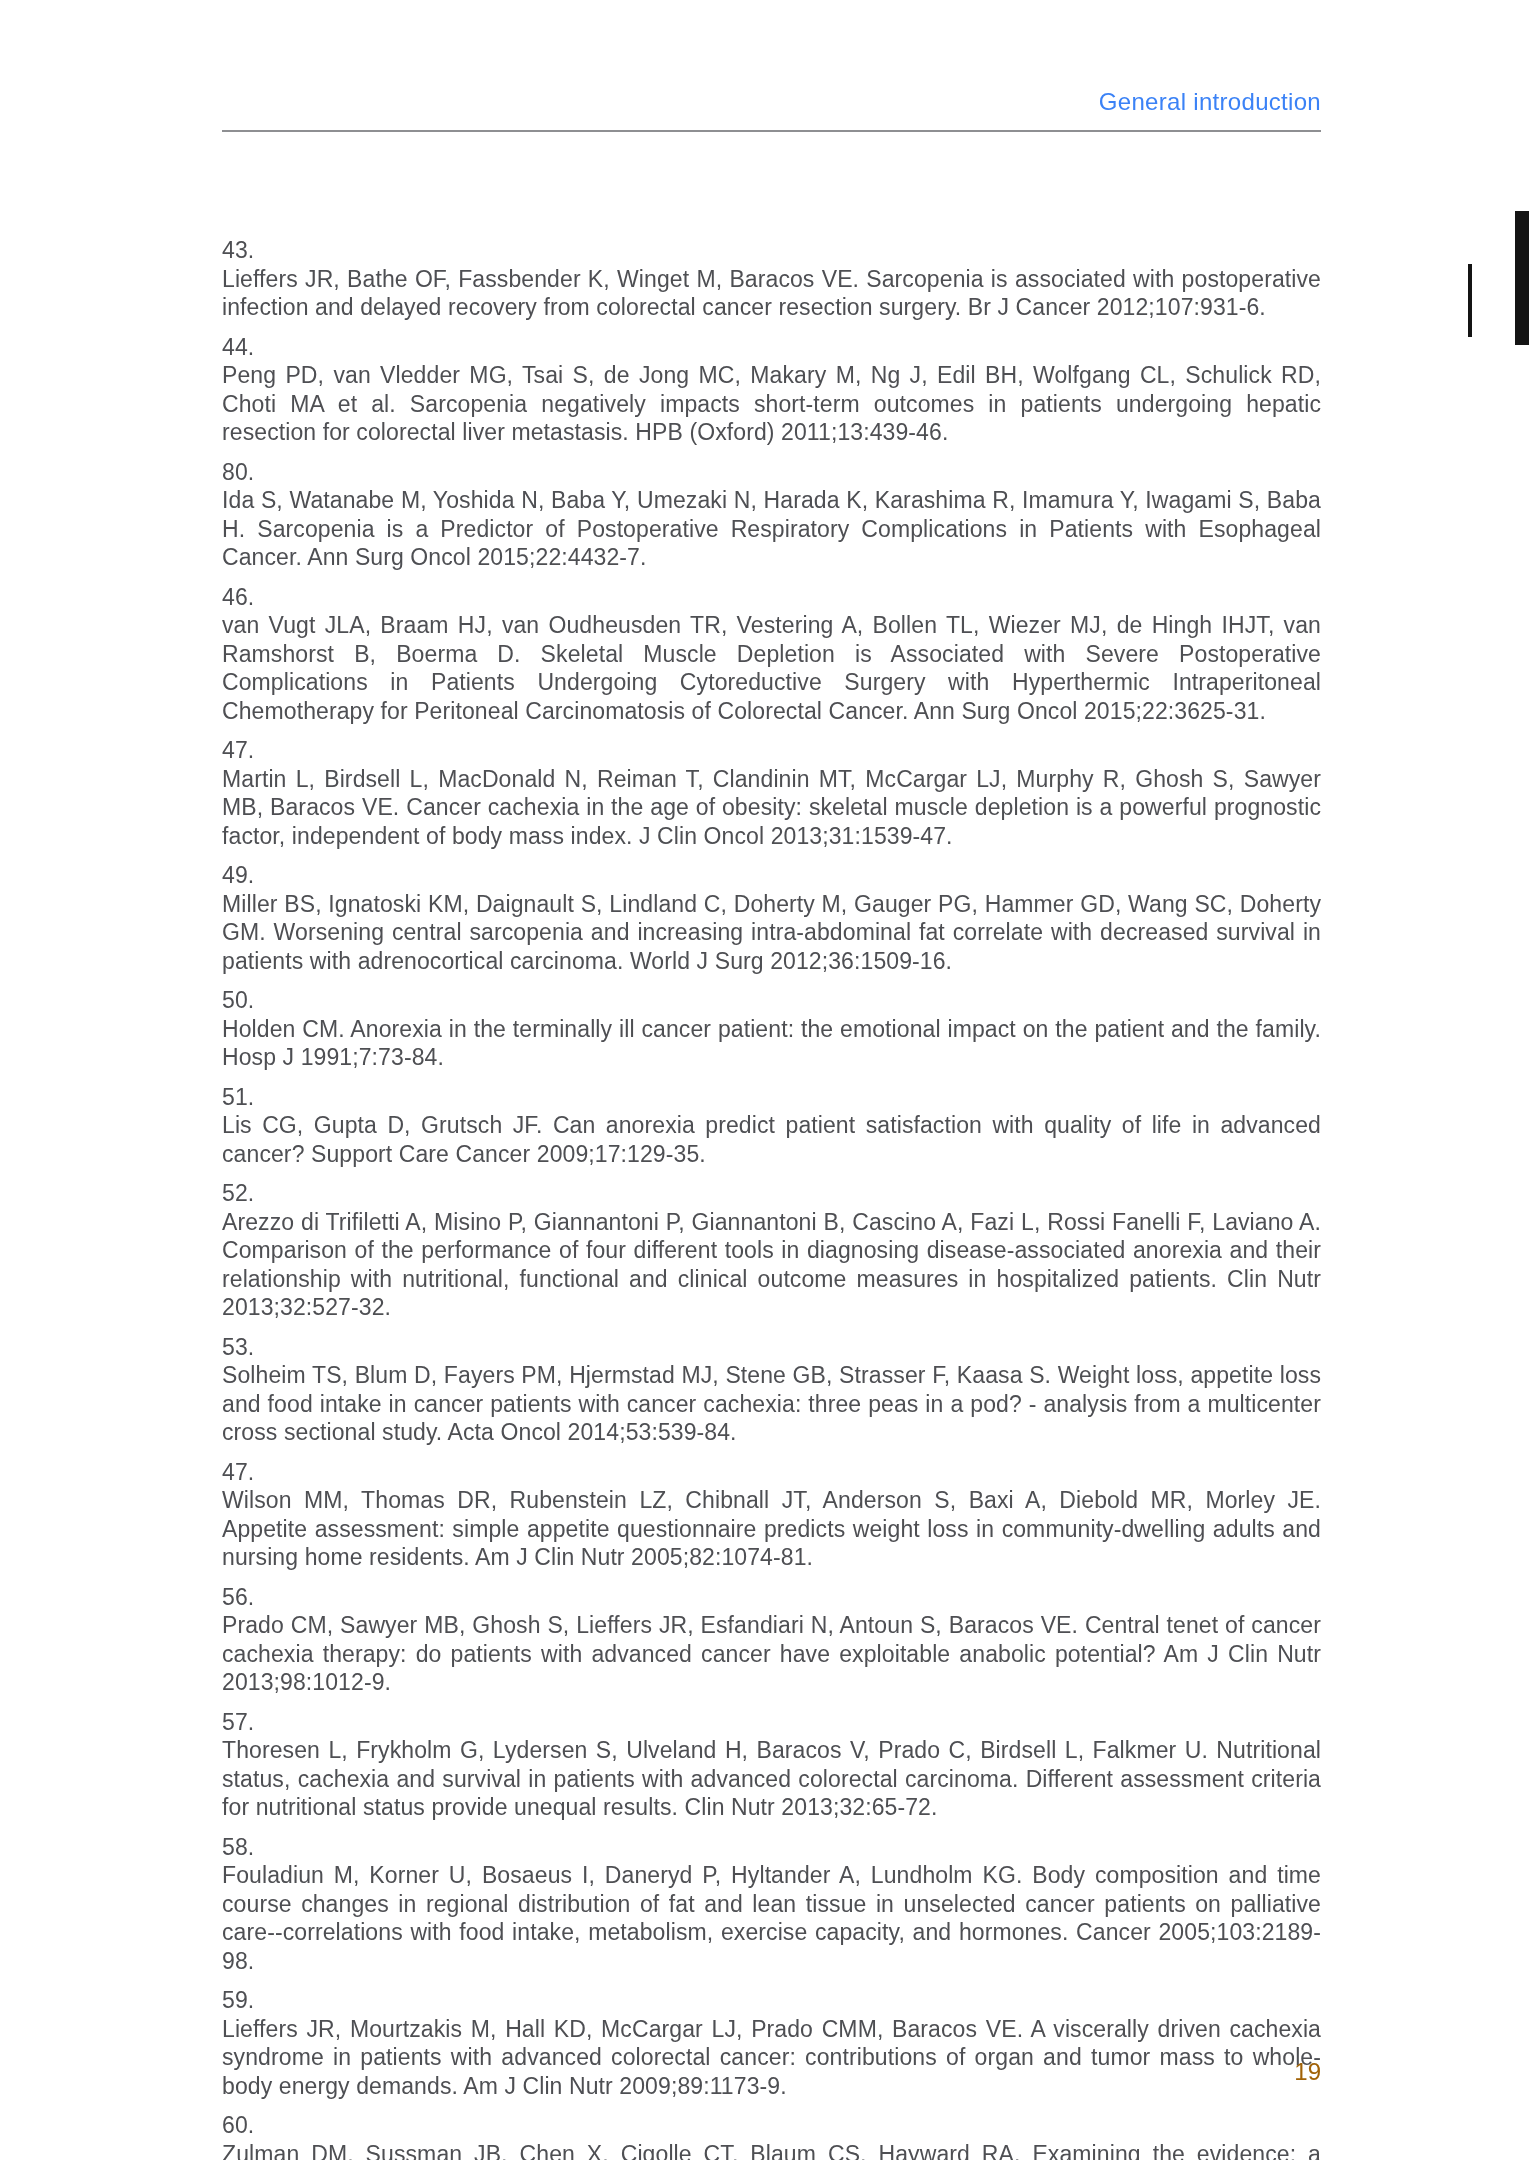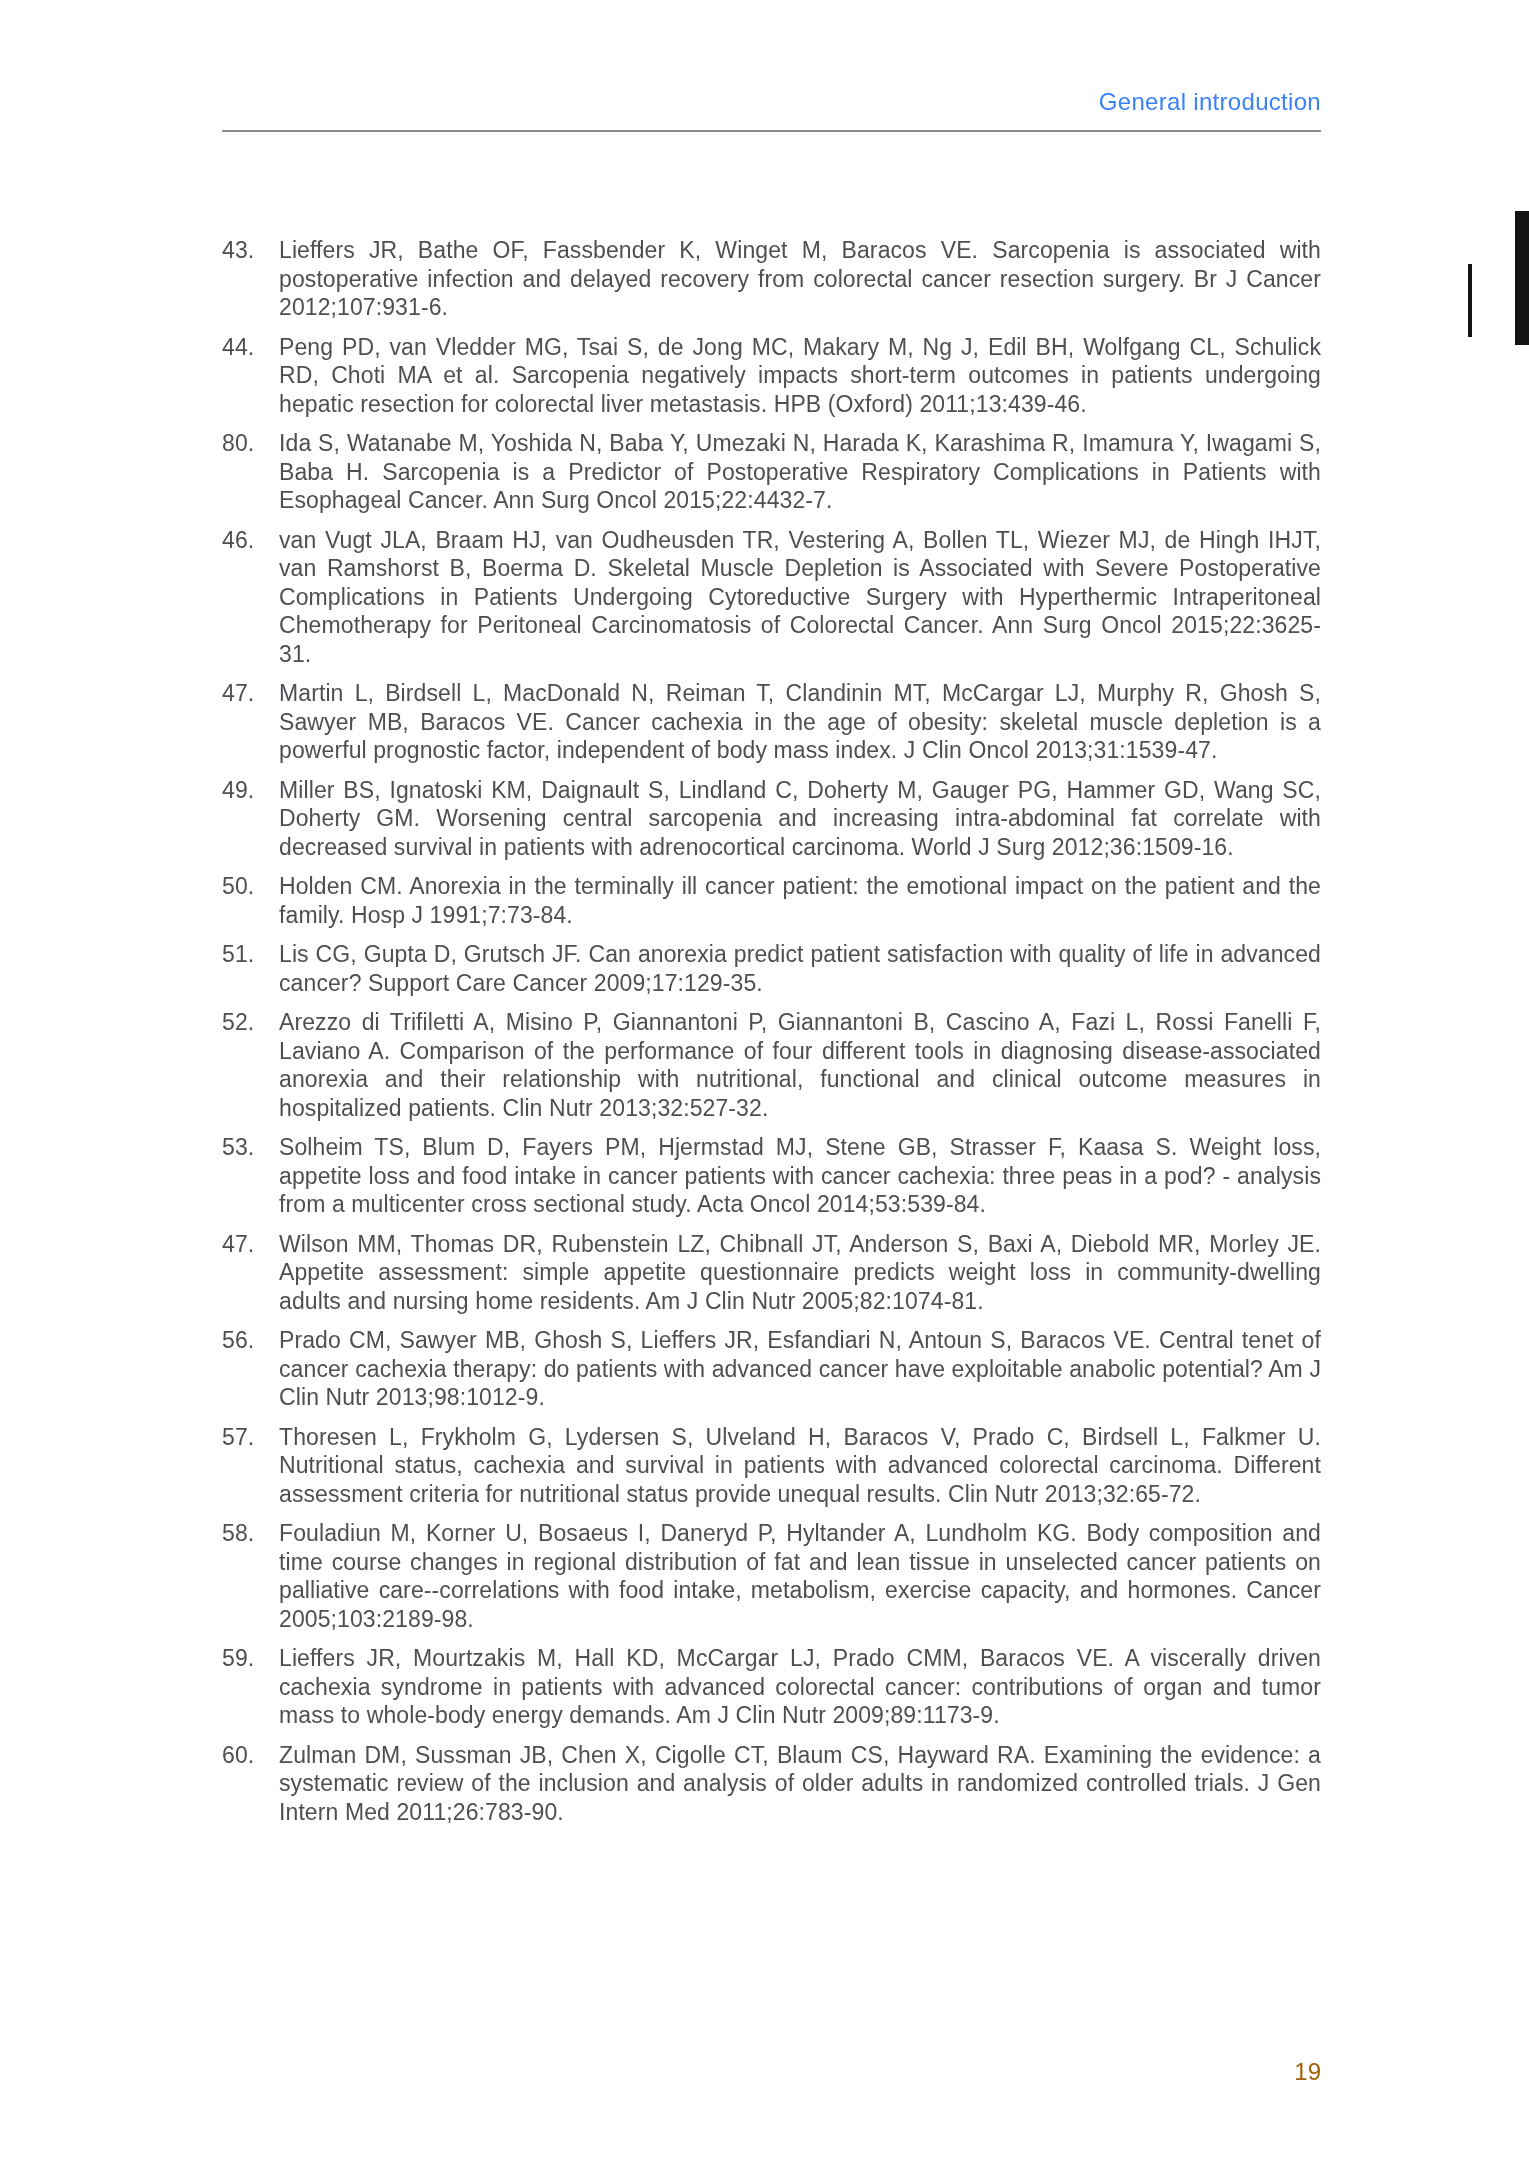--- a/index.html
+++ b/index.html
@@ -51,20 +51,21 @@
     top: 236px;
     left: 222px;
     width: 1099px;
     font-size: 23px;
     line-height: 28.5px;
     letter-spacing: 0.1px;
   }
   .ref {
     display: flex;
     margin-bottom: 11px;
+    flex-direction: column;
   }
   .ref .num {
     width: 57px;
     flex-shrink: 0;
   }
   .ref .txt {
     flex: 1;
     text-align: justify;
   }
   .page-number {

